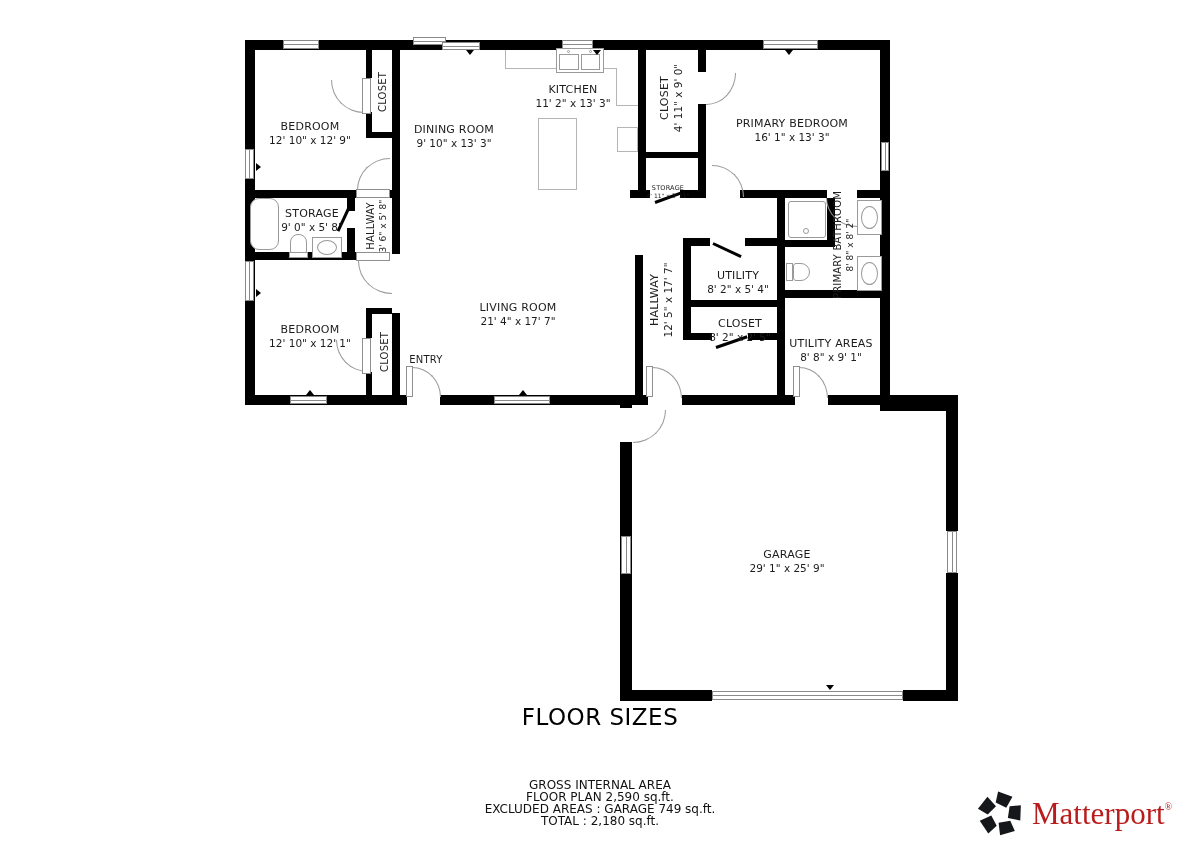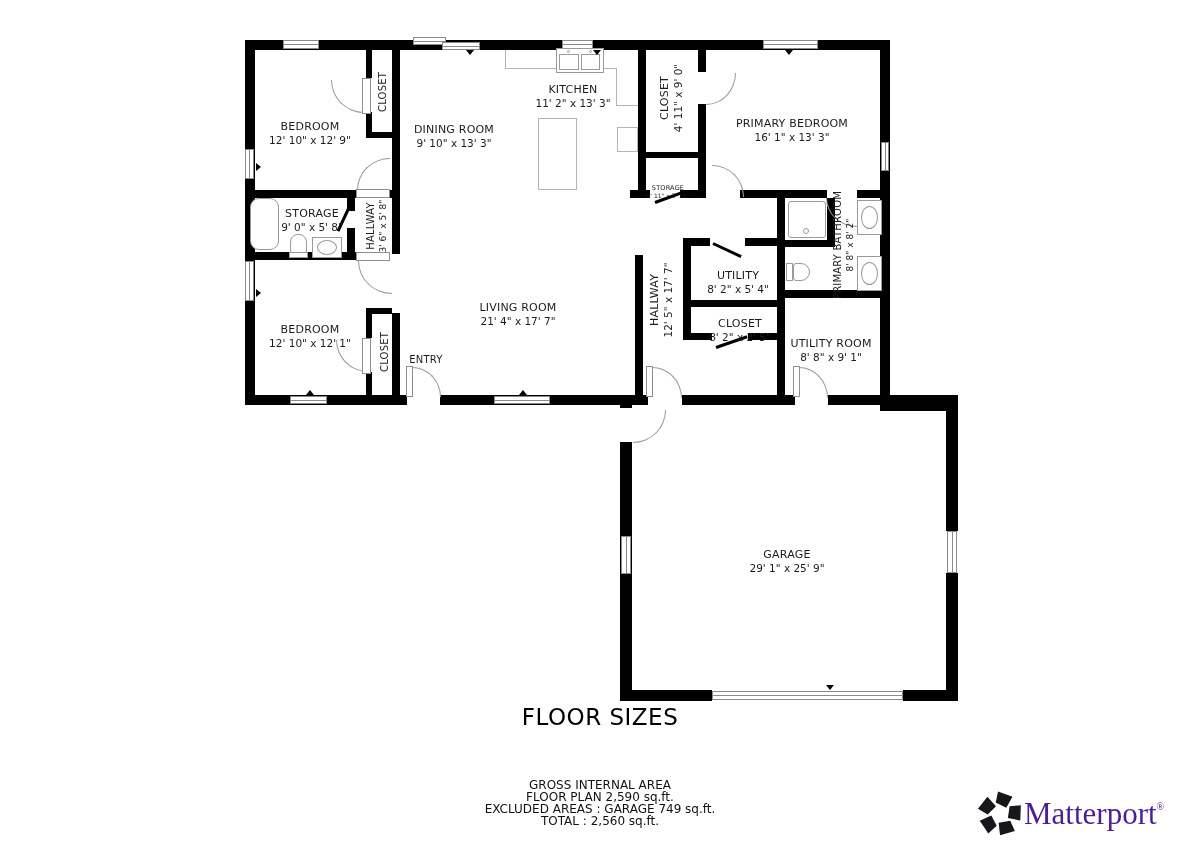--- a/index.html
+++ b/index.html
@@ -27,21 +27,21 @@
   .nm.xs{font-size:6.5px;} .dm.xs{font-size:6px;}
   .tick{position:absolute;width:0;height:0;z-index:4;}
   .tick.d{border-left:4px solid transparent;border-right:4px solid transparent;border-top:5px solid #000;}
   .tick.u{border-left:4px solid transparent;border-right:4px solid transparent;border-bottom:5px solid #000;}
   .tick.r{border-top:4px solid transparent;border-bottom:4px solid transparent;border-left:5px solid #000;}
   #title{position:absolute;left:600px;top:704px;transform:translateX(-50%);
          font-size:23px;letter-spacing:.5px;color:#000;z-index:5;}
   .foot{position:absolute;left:600px;transform:translateX(-50%);font-size:12px;color:#111;z-index:5;white-space:nowrap;}
   .foot.dis{color:#8e8e8e;font-size:11.5px;}
   #logo{position:absolute;left:976px;top:789px;display:flex;align-items:center;z-index:5;}
-  #logo .word{font-family:"Liberation Serif","DejaVu Serif",serif;font-size:31px;color:#4c1d95;}
+  #logo .word{font-family:"Liberation Serif","DejaVu Serif",serif;font-size:31px;color:#b91c1c;margin-left:8px;}
   #logo sup{font-size:10px;vertical-align:14px;}
 </style>
 </head>
 <body>
 
 <div id="stage">
 
   <div class="wall" style="left:245px;top:40px;width:645px;height:10px"></div>
   <div class="wall" style="left:245px;top:40px;width:10px;height:365px"></div>
   <div class="wall" style="left:880px;top:40px;width:10px;height:360px"></div>
@@ -245,33 +245,33 @@
   </div>
   <div class="lbl h" style="left:738px;top:261px">
     <span class="nm">UTILITY</span>
     <span class="dm">8' 2" x 5' 4"</span>
   </div>
   <div class="lbl h" style="left:740px;top:309px">
     <span class="nm">CLOSET</span>
     <span class="dm">8' 2" x 2' 5"</span>
   </div>
   <div class="lbl h" style="left:831px;top:329px">
-    <span class="nm">UTILITY ROOM</span>
+    <span class="nm">UTILITY AREAS</span>
     <span class="dm">8' 8" x 9' 1"</span>
   </div>
   <div class="lbl h" style="left:787px;top:540px">
     <span class="nm">GARAGE</span>
     <span class="dm">29' 1" x 25' 9"</span>
   </div>
 
   <div id="title">FLOOR SIZES</div>
   <div class="foot" style="top:778px">GROSS INTERNAL AREA</div>
   <div class="foot" style="top:790px">FLOOR PLAN 2,590 sq.ft.</div>
   <div class="foot" style="top:802px">EXCLUDED AREAS :  GARAGE 749 sq.ft.</div>
-  <div class="foot" style="top:814px">TOTAL :  2,560 sq.ft.</div>
+  <div class="foot" style="top:814px">TOTAL :  2,180 sq.ft.</div>
 
   <div id="logo">
     <svg width="48" height="50" viewBox="0 0 100 100">
       <g fill="#15171b">
         <polygon points="46,3 76,14 63,37 41,26"></polygon>
         <polygon points="46,3 76,14 63,37 41,26" transform="rotate(72,50,50)"></polygon>
         <polygon points="46,3 76,14 63,37 41,26" transform="rotate(144,50,50)"></polygon>
         <polygon points="46,3 76,14 63,37 41,26" transform="rotate(216,50,50)"></polygon>
         <polygon points="46,3 76,14 63,37 41,26" transform="rotate(288,50,50)"></polygon>
       </g>

